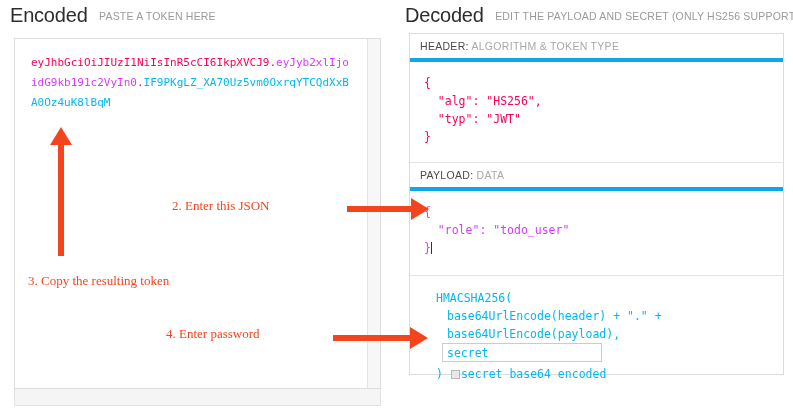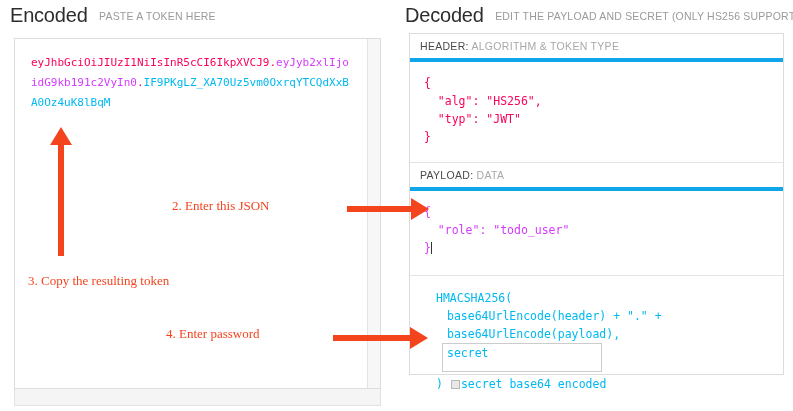--- a/index.html
+++ b/index.html
@@ -131,21 +131,21 @@
     display: inline-block;
     width: 1px;
     height: 12px;
     background: #333;
     vertical-align: -2px;
     margin-left: 0px;
   }
   #secret-input {
     display: inline-block;
     width: 160px;
-    height: 29px;
+    height: 19px;
     line-height: 19px;
     border: 1px solid #cccccc;
     background: #ffffff;
     color: #00b9f1;
     font-family: "DejaVu Sans Mono", monospace;
     font-size: 11.5px;
     padding: 0 4px;
     box-sizing: border-box;
     vertical-align: middle;
     margin-left: 6px;

